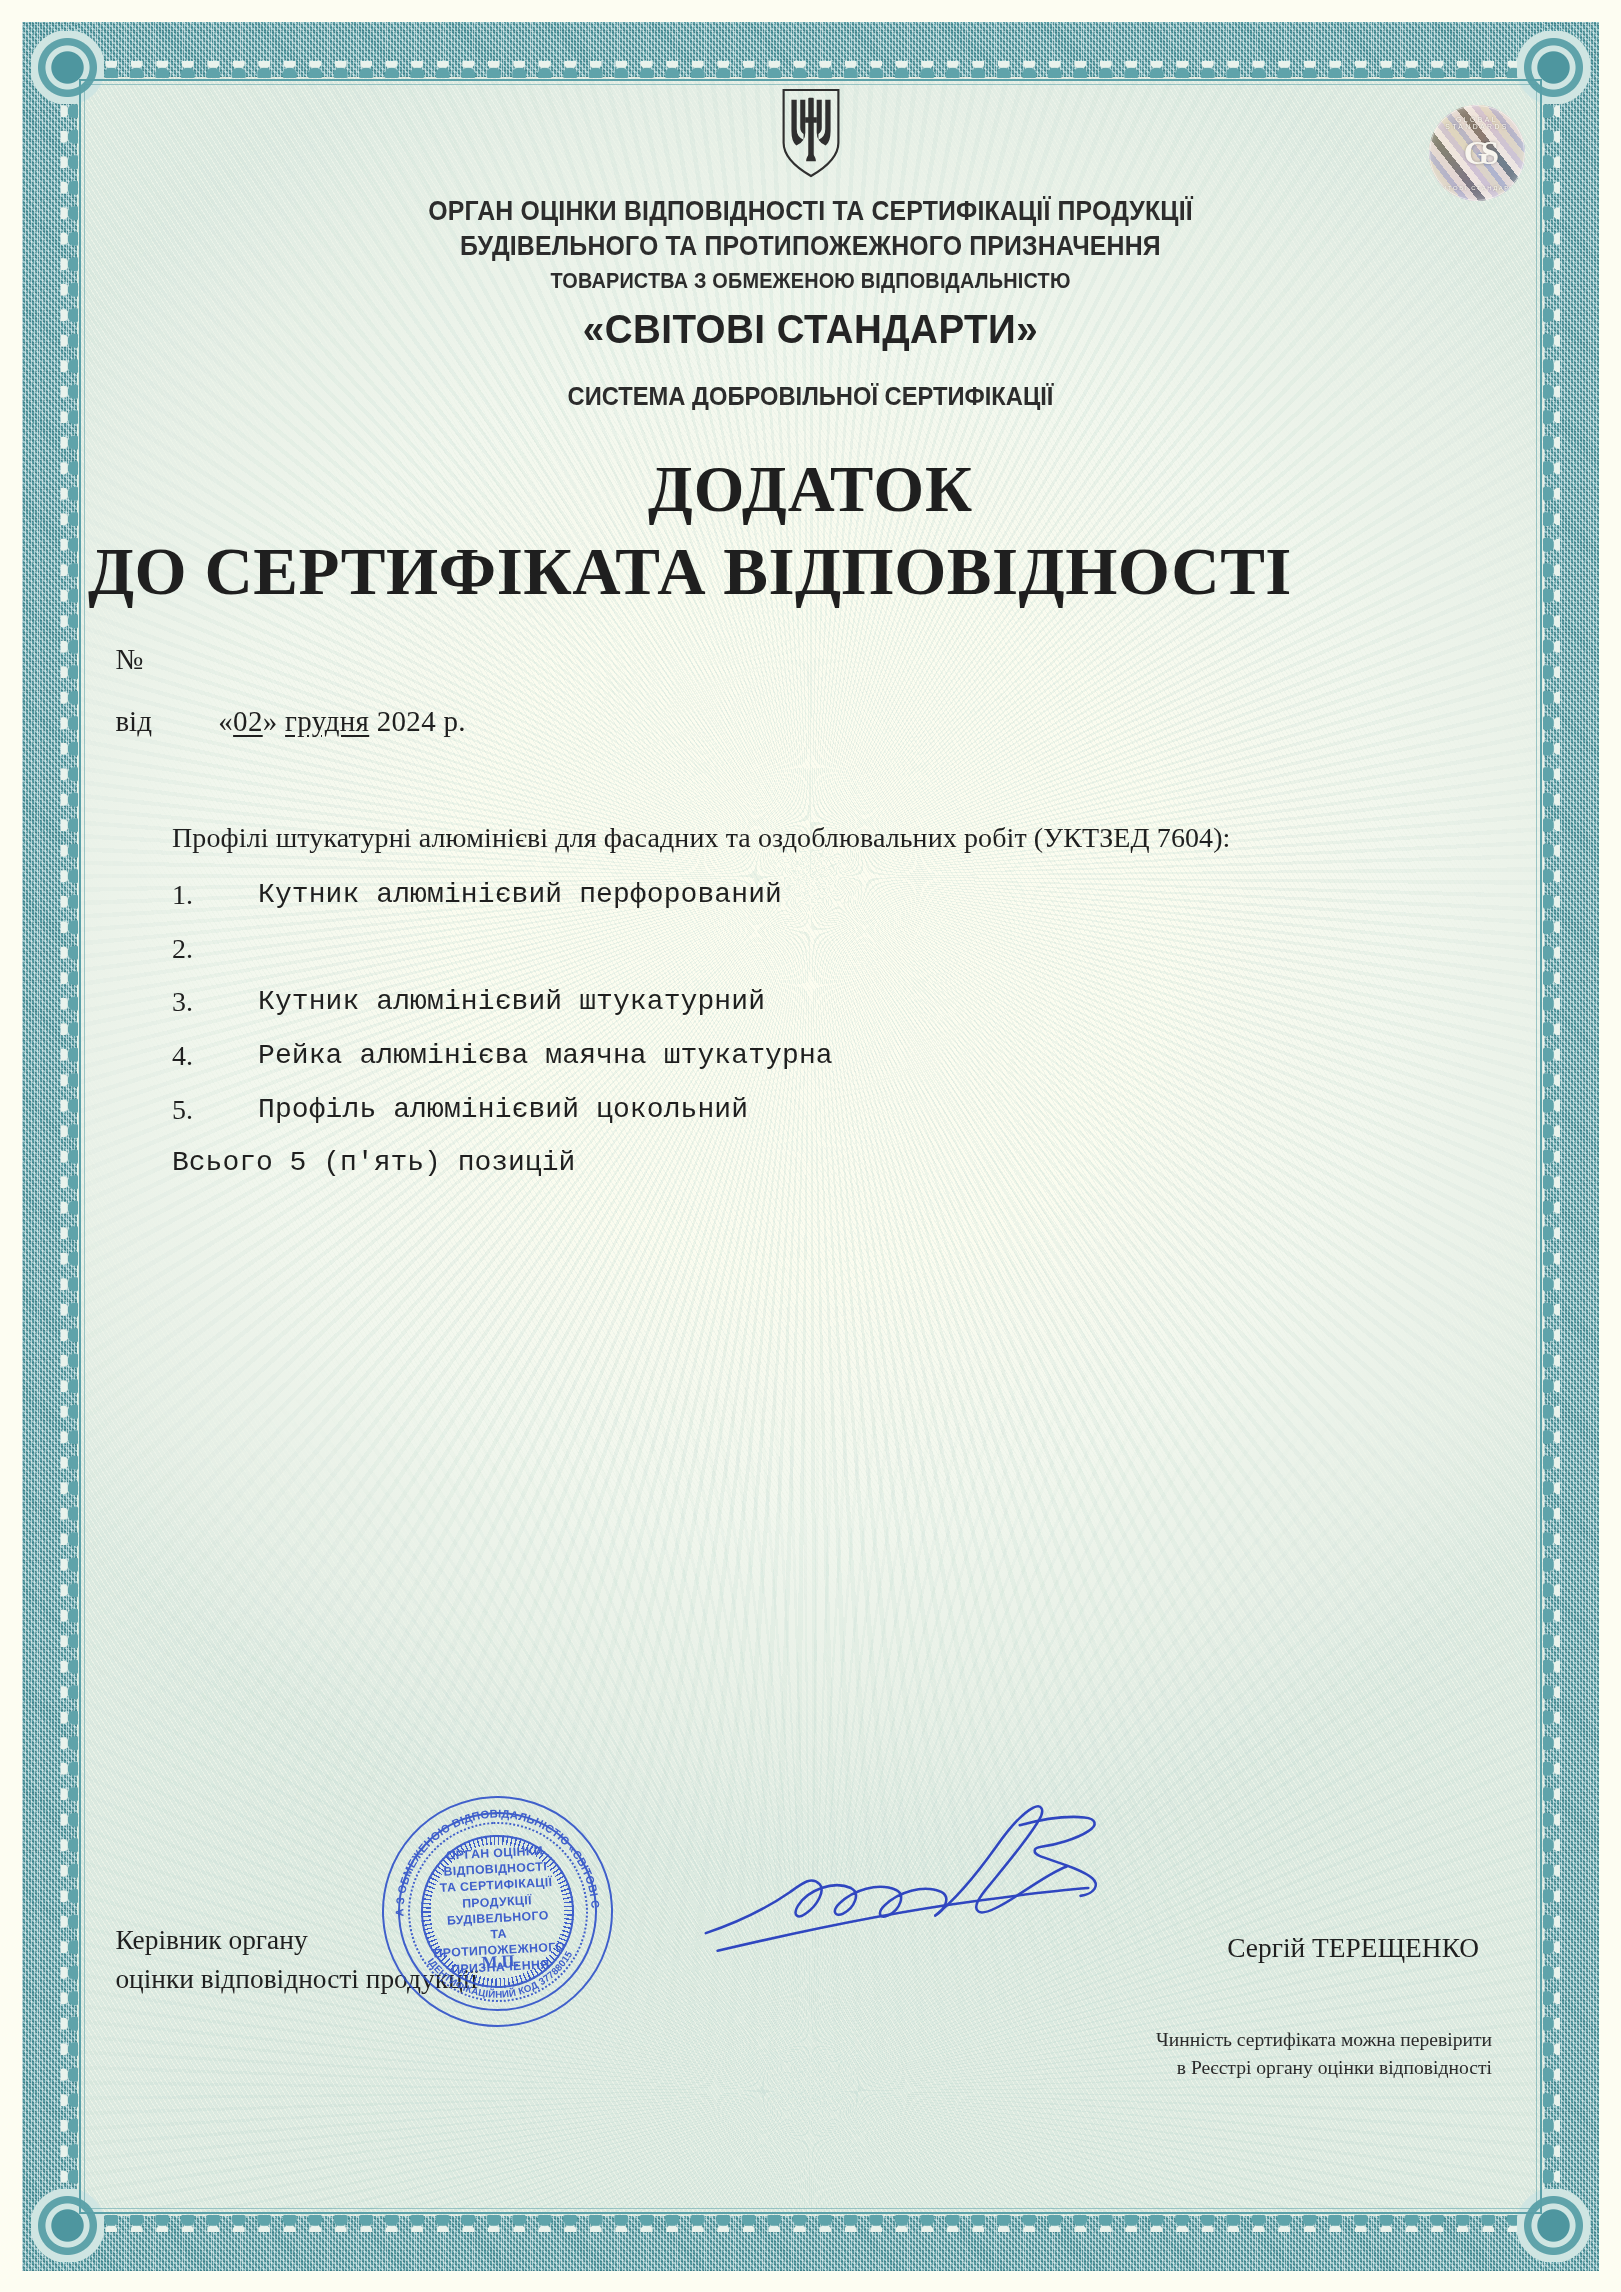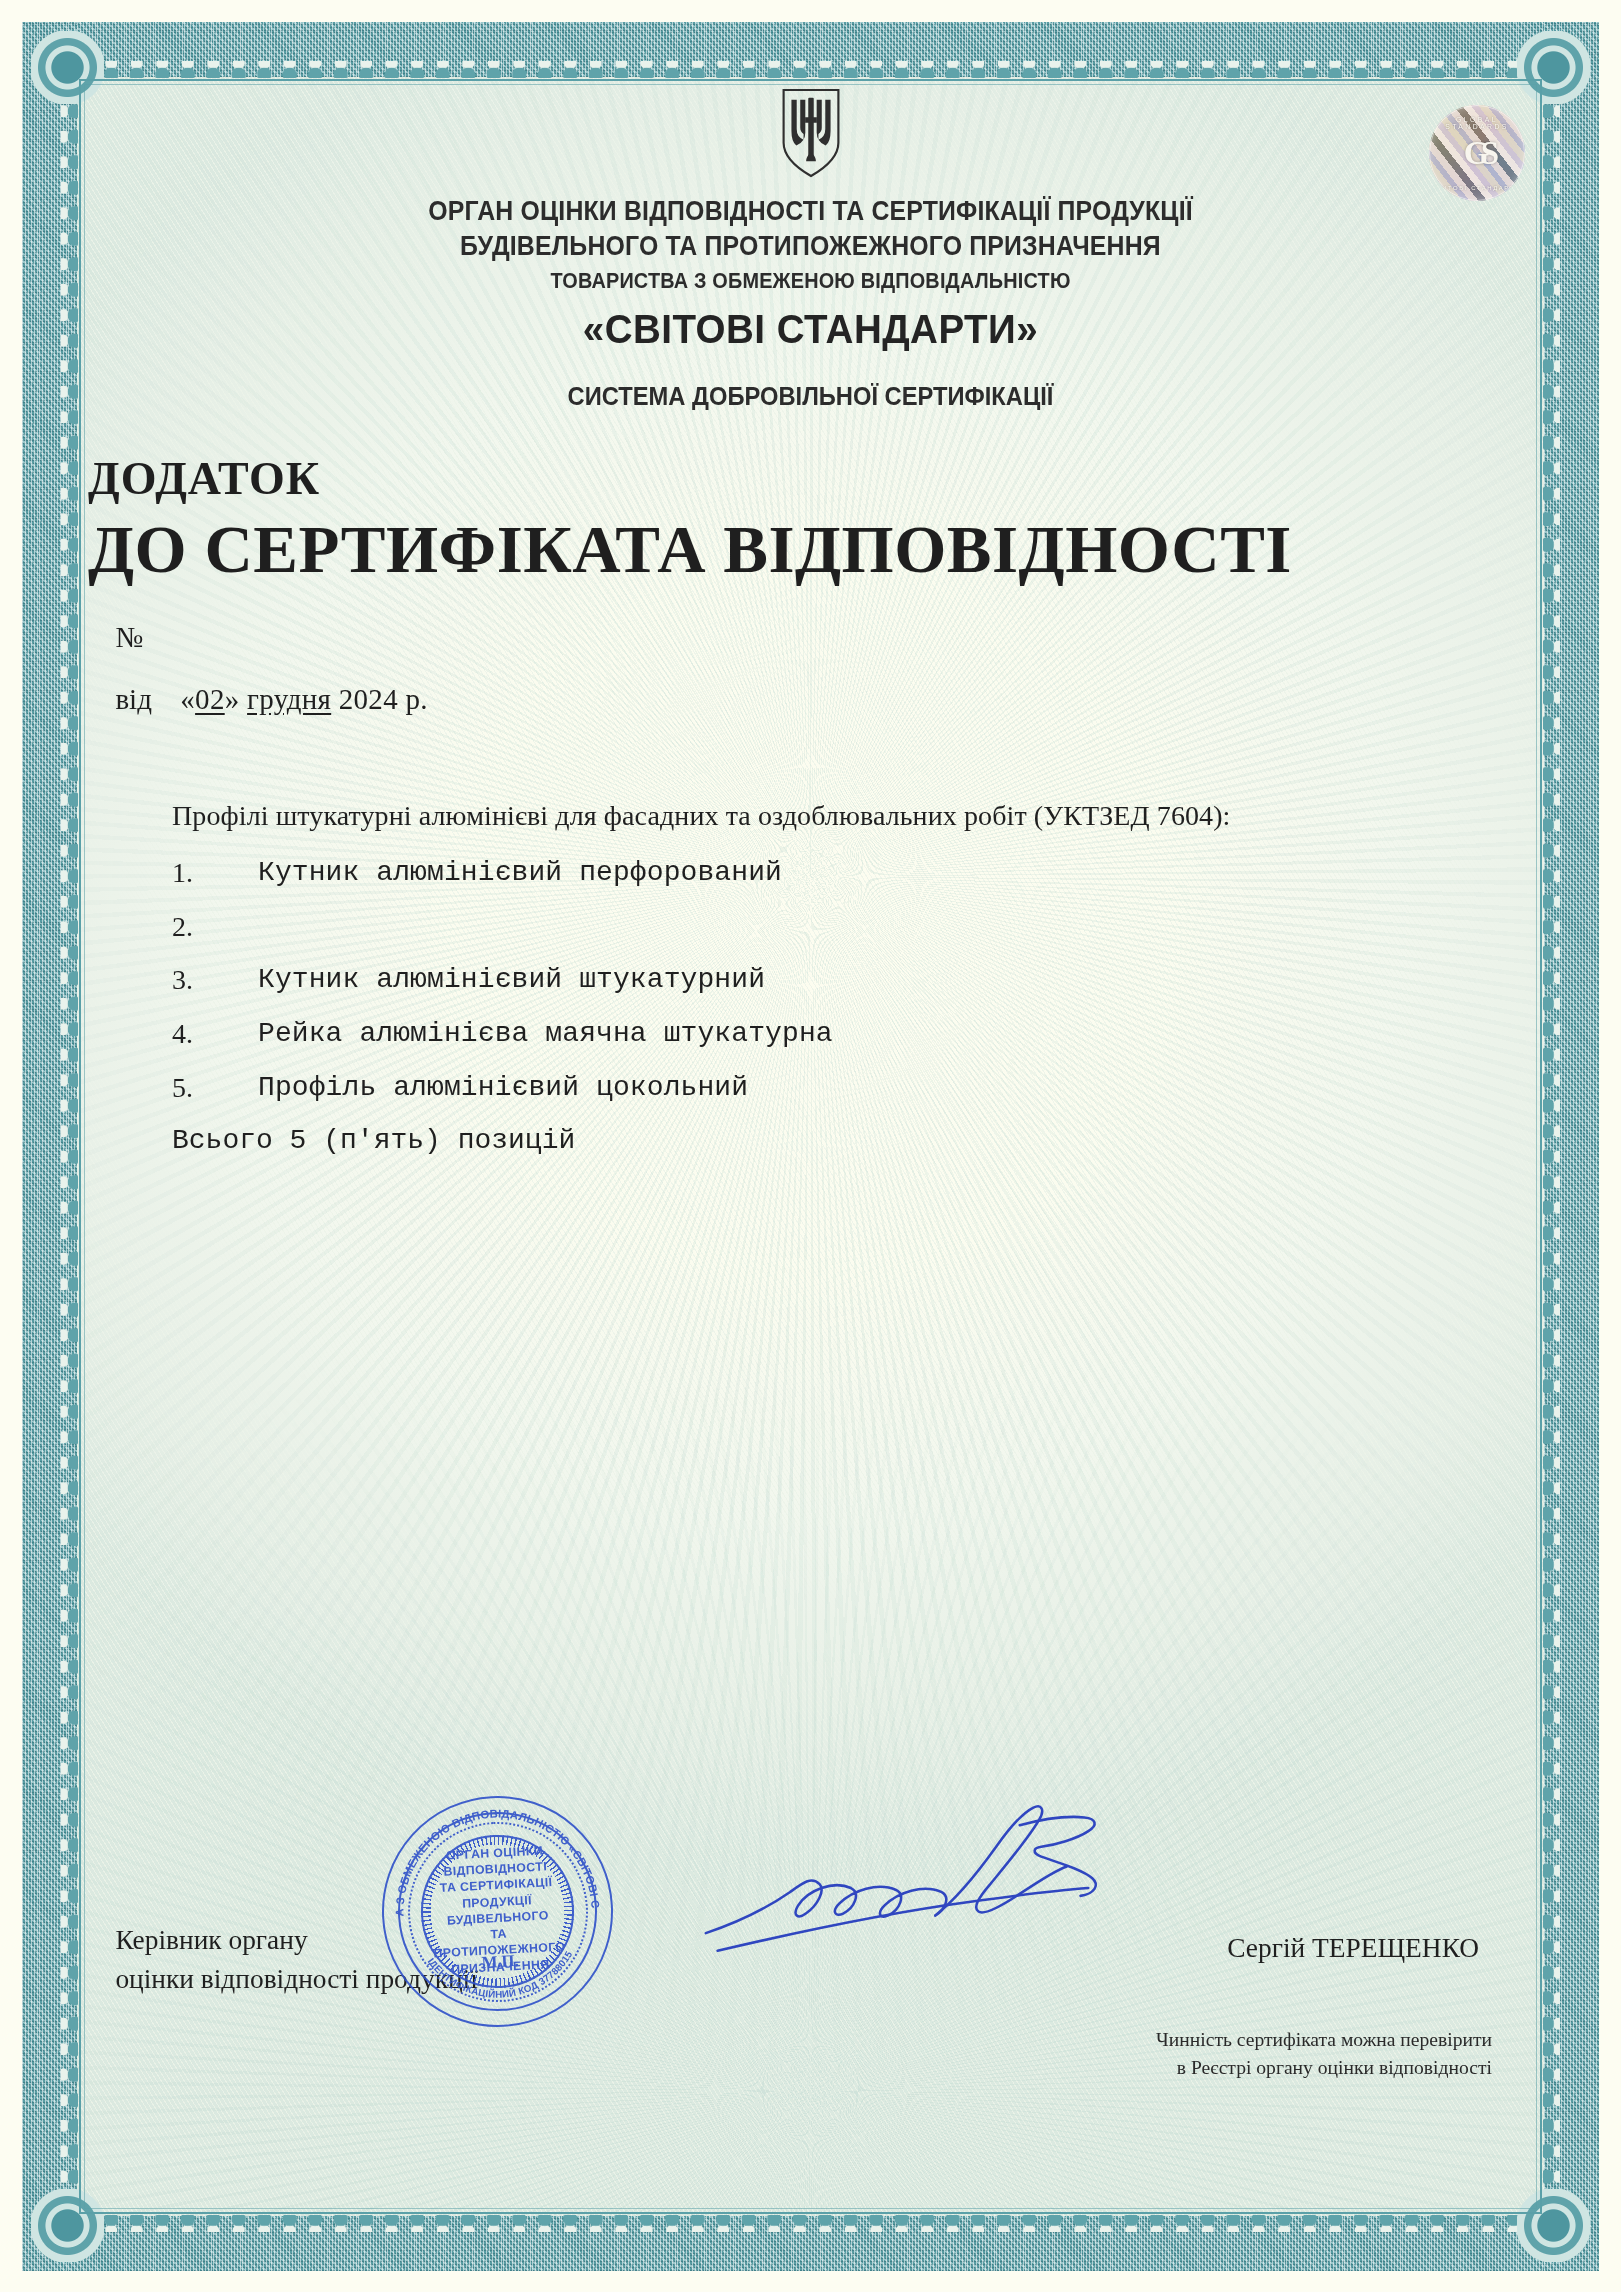--- a/index.html
+++ b/index.html
@@ -257,23 +257,24 @@
     font-family: "Liberation Sans Narrow", "Liberation Sans", sans-serif;
     font-weight: 700;
     font-size: 25.5px;
     margin-top: 29px;
     transform: scaleX(0.93);
     white-space: nowrap;
     color: #2c2c2c;
   }
 
   .doc-title {
-    font-family: "Liberation Serif", serif;
-    font-weight: 700;
-    font-size: 46px;
+    text-align: center;
+    font-family: "Liberation Serif", serif;
+    font-weight: 700;
+    font-size: 65px;
     margin-top: 41px;
     letter-spacing: 1px;
     color: #1f1f1f;
   }
   .doc-subtitle {
     text-align: left;
     font-family: "Liberation Serif", serif;
     font-weight: 700;
     font-size: 67px;
     margin-top: 5.9px;
@@ -284,21 +285,21 @@
 
   
   .field-row {
     display: flex;
     align-items: flex-end;
     margin-top: 33px;
     padding-left: 27.4px;
     font-size: 29px;
     color: #1f1f1f;
   }
-  .field-row.date-row { margin-top: 29px; }
+  .field-row.date-row { margin-top: 29px; gap: 38px; }
   .field-label {
     width: 59px;
     flex: none;
     font-family: "Liberation Serif", serif;
   }
   .field-value {
     font-family: "Liberation Serif", serif;
     border-bottom: 1.5px solid #555;
     min-width: 461px;
     padding: 0 5.9px 2px 5.9px;

